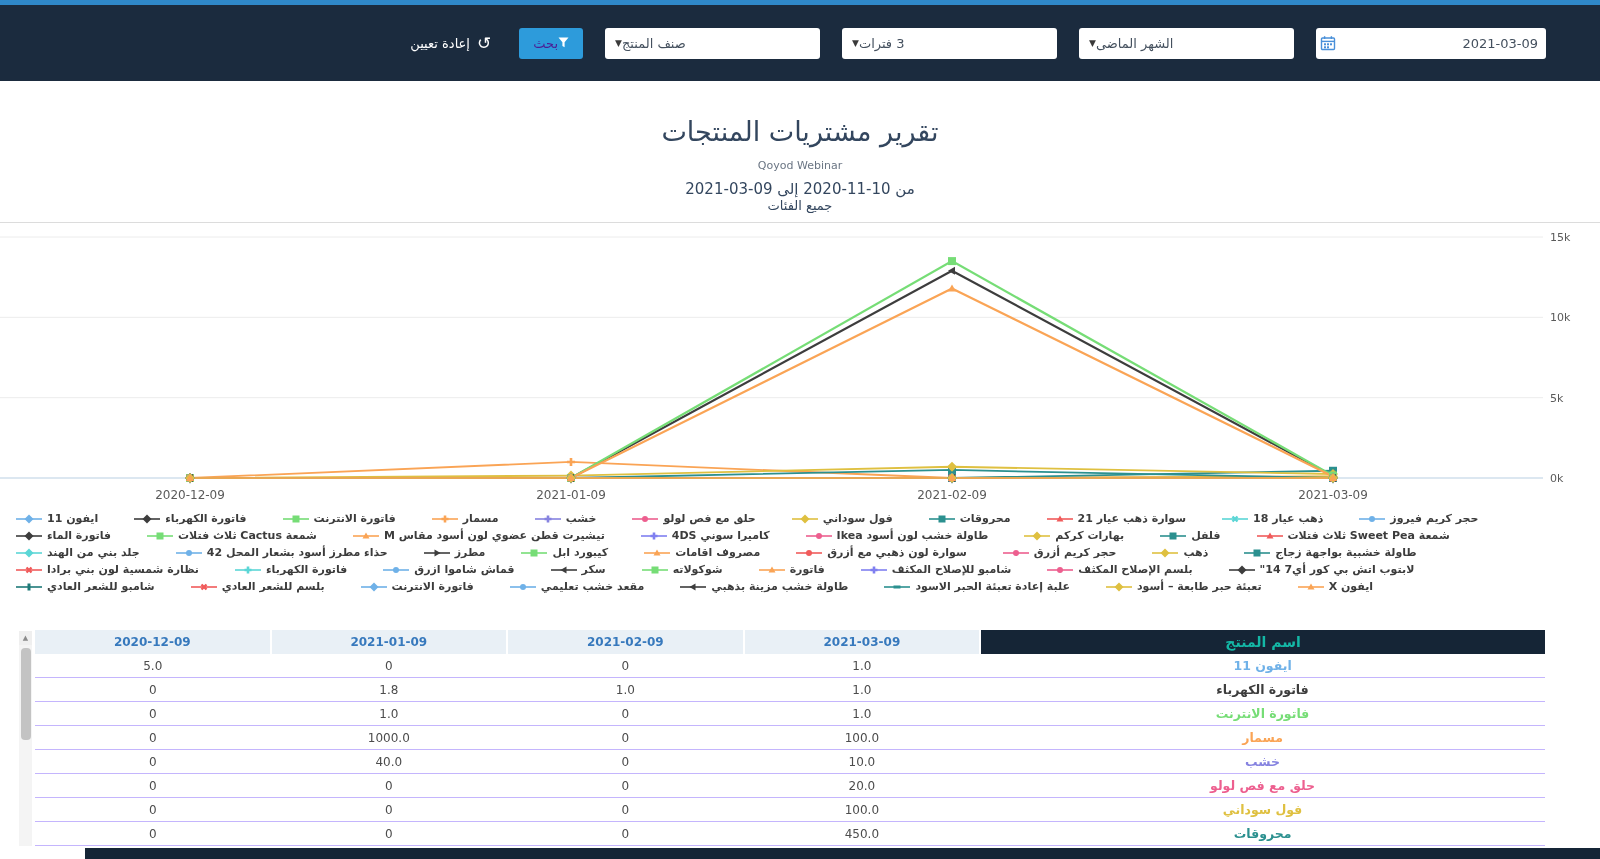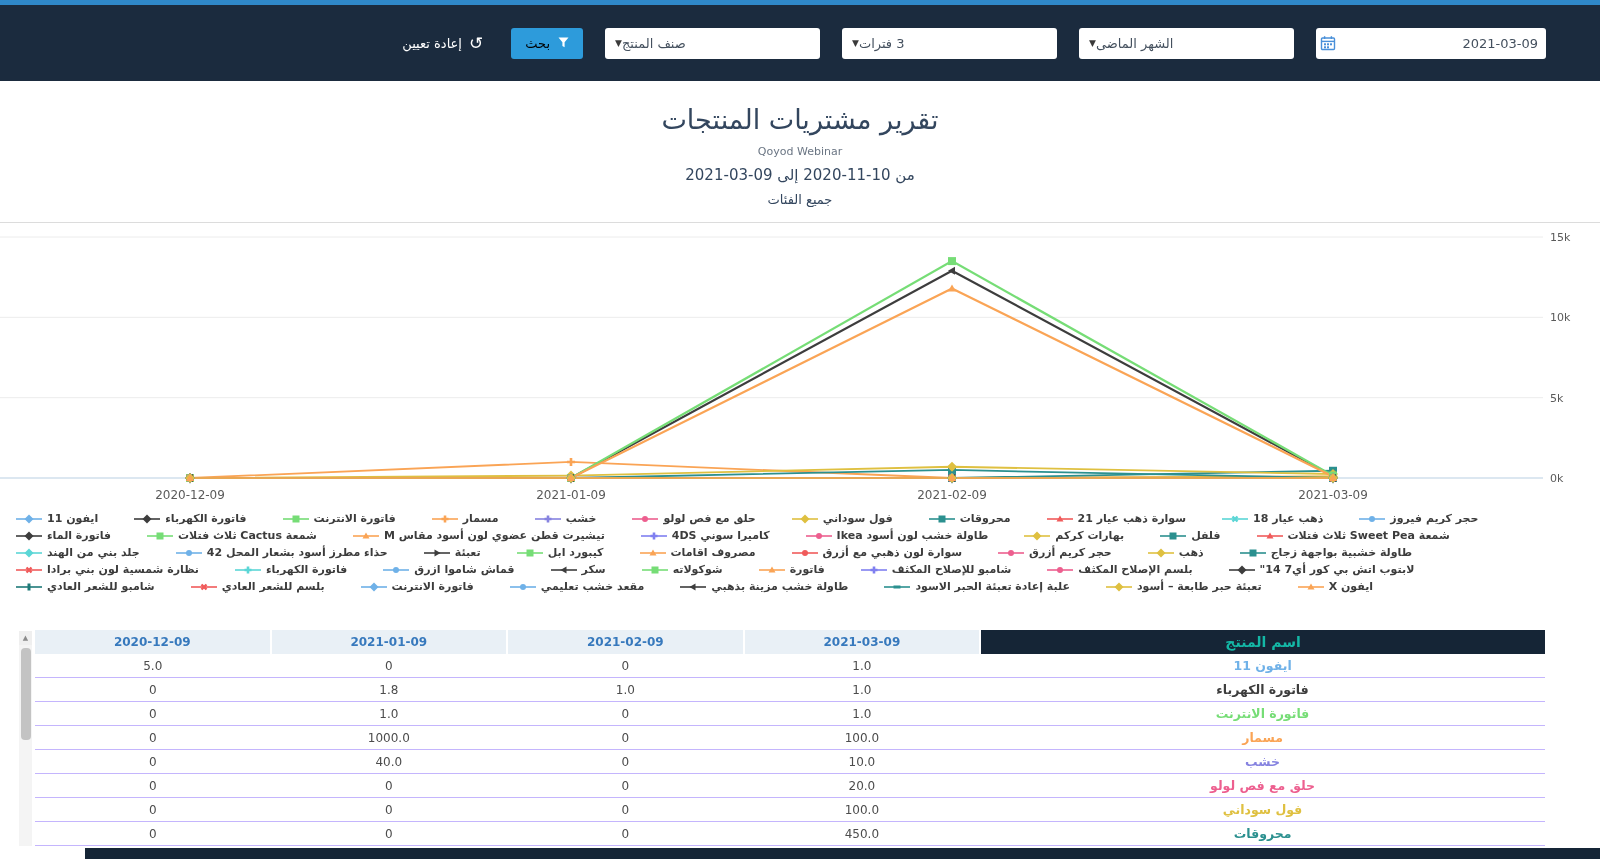--- a/index.html
+++ b/index.html
@@ -15,32 +15,32 @@
     padding-right:54px;gap:22px;box-sizing:border-box;
   }
   .ctrl{background:#fff;height:31px;border-radius:3px;display:flex;align-items:center;
         font-size:13px;color:#44505e;box-sizing:border-box}
   .date-field{width:230px;cursor:pointer}
   .dval{flex:1;text-align:right;padding-left:12px;direction:ltr;padding-right:8px}
   .calicon{padding:0 10px 0 4px;display:flex;align-items:center}
   .dd{width:215px;cursor:pointer}
   .ddlabel{flex:1;text-align:left}
   .caret{color:#3a3a3a;font-size:9px;padding-left:10px}
-  .search-btn{background:#2d9bdb;color:#000000;border:none;border-radius:3px;height:31px;
-      padding:0 14px;font-size:13px;display:flex;align-items:center;gap:8px;cursor:pointer;
+  .search-btn{background:#2d9bdb;color:#4c1d95;border:none;border-radius:3px;height:31px;
+      padding:0 14px;font-size:13px;display:flex;align-items:center;gap:0;cursor:pointer;
       font-family:"DejaVu Sans",sans-serif}
   .reset-btn{background:transparent;border:none;color:#fff;font-size:13px;display:flex;
       align-items:center;gap:7px;cursor:pointer;font-family:"DejaVu Sans",sans-serif}
   .reset-ico{font-size:17px;line-height:1}
   
   .report-head{position:absolute;top:104px;left:0;right:0;text-align:center;color:#33465e;direction:rtl}
-  .rtitle{font-size:27px;font-weight:500;margin:0;letter-spacing:0}
+  .rtitle{font-size:27px;font-weight:500;margin:12px;letter-spacing:0}
   .rsub{font-size:11px;color:#6b7684;margin-top:10px;direction:ltr}
   .rrange{font-size:15px;margin-top:8px}
-  .rscope{font-size:13px;margin-top:8px}
+  .rscope{font-size:13px;}
   
   .chart-wrap{position:absolute;top:222px;left:0;width:1600px;height:284px;border-top:1px solid #dcdcdc}
   .ytick{font-size:11px;fill:#5a5a5a;font-family:"DejaVu Sans",sans-serif}
   .xtick{font-size:12px;fill:#5a5a5a;font-family:"DejaVu Sans",sans-serif}
   
   .legend{position:absolute;top:512px;left:16px;right:16px;display:flex;direction:ltr;
       flex-wrap:wrap;justify-content:flex-start;column-gap:36px;row-gap:4px;align-items:center}
   .legend-item{display:flex;align-items:center;gap:5px;font-size:11px;font-weight:700;
       color:#3c3c3c;cursor:pointer;white-space:nowrap}
   .lname{direction:rtl;unicode-bidi:embed}
@@ -511,21 +511,21 @@
         <line x1="0" y1="6" x2="26" y2="6" stroke="#6fb1e8" stroke-width="1.6"></line>
         <circle cx="13" cy="6" r="3" fill="#6fb1e8"></circle>
       </svg>
       <span class="lname">حذاء مطرز أسود بشعار المحل 42</span>
     </span>
     <span class="legend-item">
       <svg width="26" height="12">
         <line x1="0" y1="6" x2="26" y2="6" stroke="#3d3d3d" stroke-width="1.6"></line>
         <path d="M16.5 6 L10.5 2.5 L10.5 9.5 Z" fill="#3d3d3d"></path>
       </svg>
-      <span class="lname">تعبئة</span>
+      <span class="lname">مطرز</span>
     </span>
     <span class="legend-item">
       <svg width="26" height="12">
         <line x1="0" y1="6" x2="26" y2="6" stroke="#76dd76" stroke-width="1.6"></line>
         <rect x="9.5" y="2.5" width="7" height="7" fill="#76dd76"></rect>
       </svg>
       <span class="lname">كيبورد ابل</span>
     </span>
     <span class="legend-item">
       <svg width="26" height="12">

